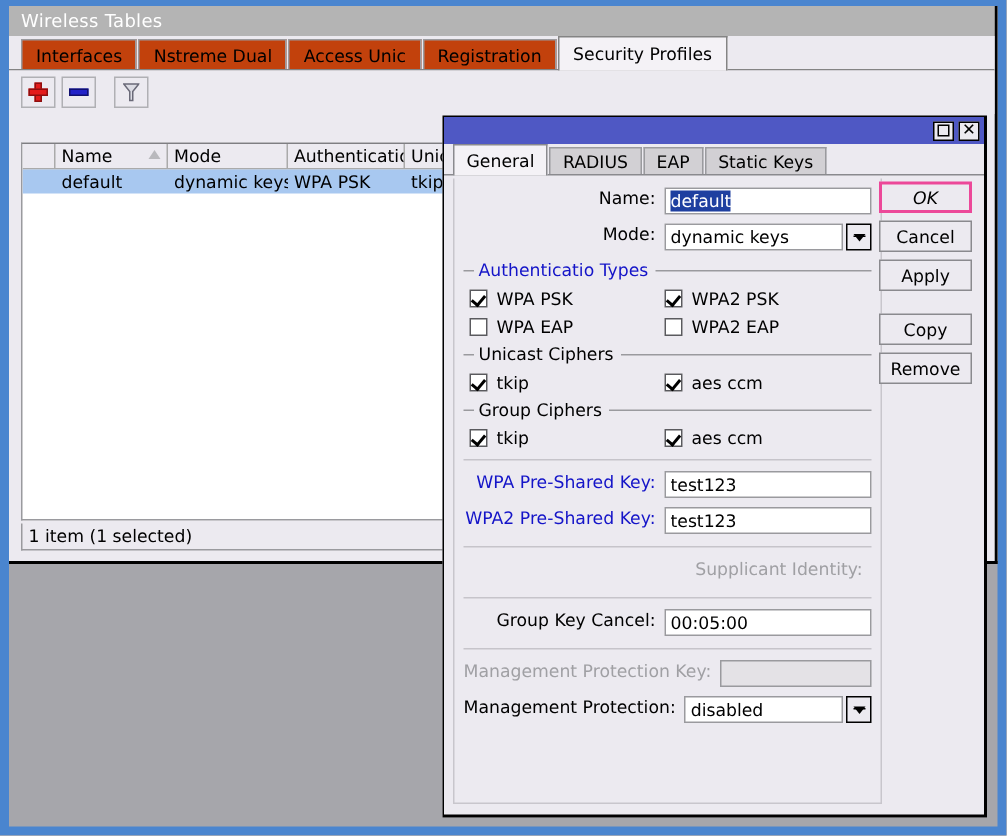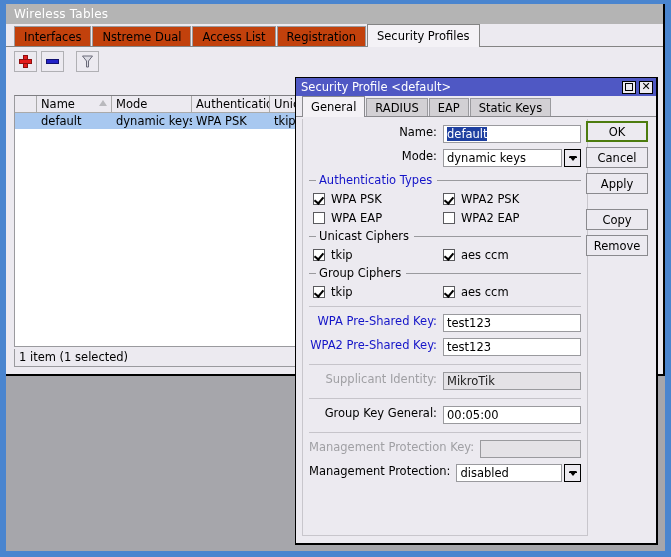--- a/index.html
+++ b/index.html
@@ -363,40 +363,40 @@
   .dbtn {
     height: 21px;
     background: #eceaf0;
     border: 1px solid #8a8a8e;
     box-sizing: border-box;
     font-size: 11.5px;
     display: flex; align-items: center; justify-content: center;
     cursor: default;
     color: #000;
   }
-  .dbtn.default { border: 2px solid #4d7c0f; }
+  .dbtn.default { border: 2px solid #ec4899; font-style: italic; }
   .btncol .gap { height: 5px; }
 </style>
 </head>
 <body>
 
 <div id="root">
   <div class="app-frame"></div>
 
   <div class="wt-window">
     <div class="wt-titlebar">
       <span>Wireless Tables</span>
     </div>
 
     <div class="wt-body">
 
       <div class="tabstrip">
         <div class="tab">Interfaces</div>
         <div class="tab">Nstreme Dual</div>
-        <div class="tab">Access List</div>
+        <div class="tab">Access Unic</div>
         <div class="tab">Registration</div>
         <div class="tab active">Security Profiles</div>
       </div>
 
       <div class="toolbar">
         <div class="tbtn">
           <span class="ico-plus"></span>
         </div>
         <div class="tbtn">
           <span class="ico-minus"></span>
@@ -433,21 +433,20 @@
           <div class="td c6"></div>
         </div>
       </div>
 
       <div class="statusbar">1 item (1 selected)</div>
     </div>
   </div>
 
   <div class="dlg">
     <div class="dlg-title">
-      <span>Security Profile &lt;default&gt;</span>
       <span class="spacer"></span>
       <span class="titlebtn">
         <span class="gl-max"></span>
       </span>
       <span class="titlebtn">
         <span class="gl-close">✕</span>
       </span>
     </div>
 
     <div class="dlg-tabs">
@@ -553,29 +552,26 @@
         <div class="flabel blue">WPA2 Pre-Shared Key:</div>
         <div class="fctrl">
           <div class="finput">test123</div>
         </div>
       </div>
 
       <div class="hr"></div>
 
       <div class="frow">
         <div class="flabel dim">Supplicant Identity:</div>
-        <div class="fctrl">
-          <div class="finput dim">MikroTik</div>
-        </div>
       </div>
 
       <div class="hr"></div>
 
       <div class="frow">
-        <div class="flabel">Group Key General:</div>
+        <div class="flabel">Group Key Cancel:</div>
         <div class="fctrl">
           <div class="finput">00:05:00</div>
         </div>
       </div>
 
       <div class="hr"></div>
 
       <div class="frow">
         <div class="flabel dim">Management Protection Key:</div>
         <div class="fctrl">

